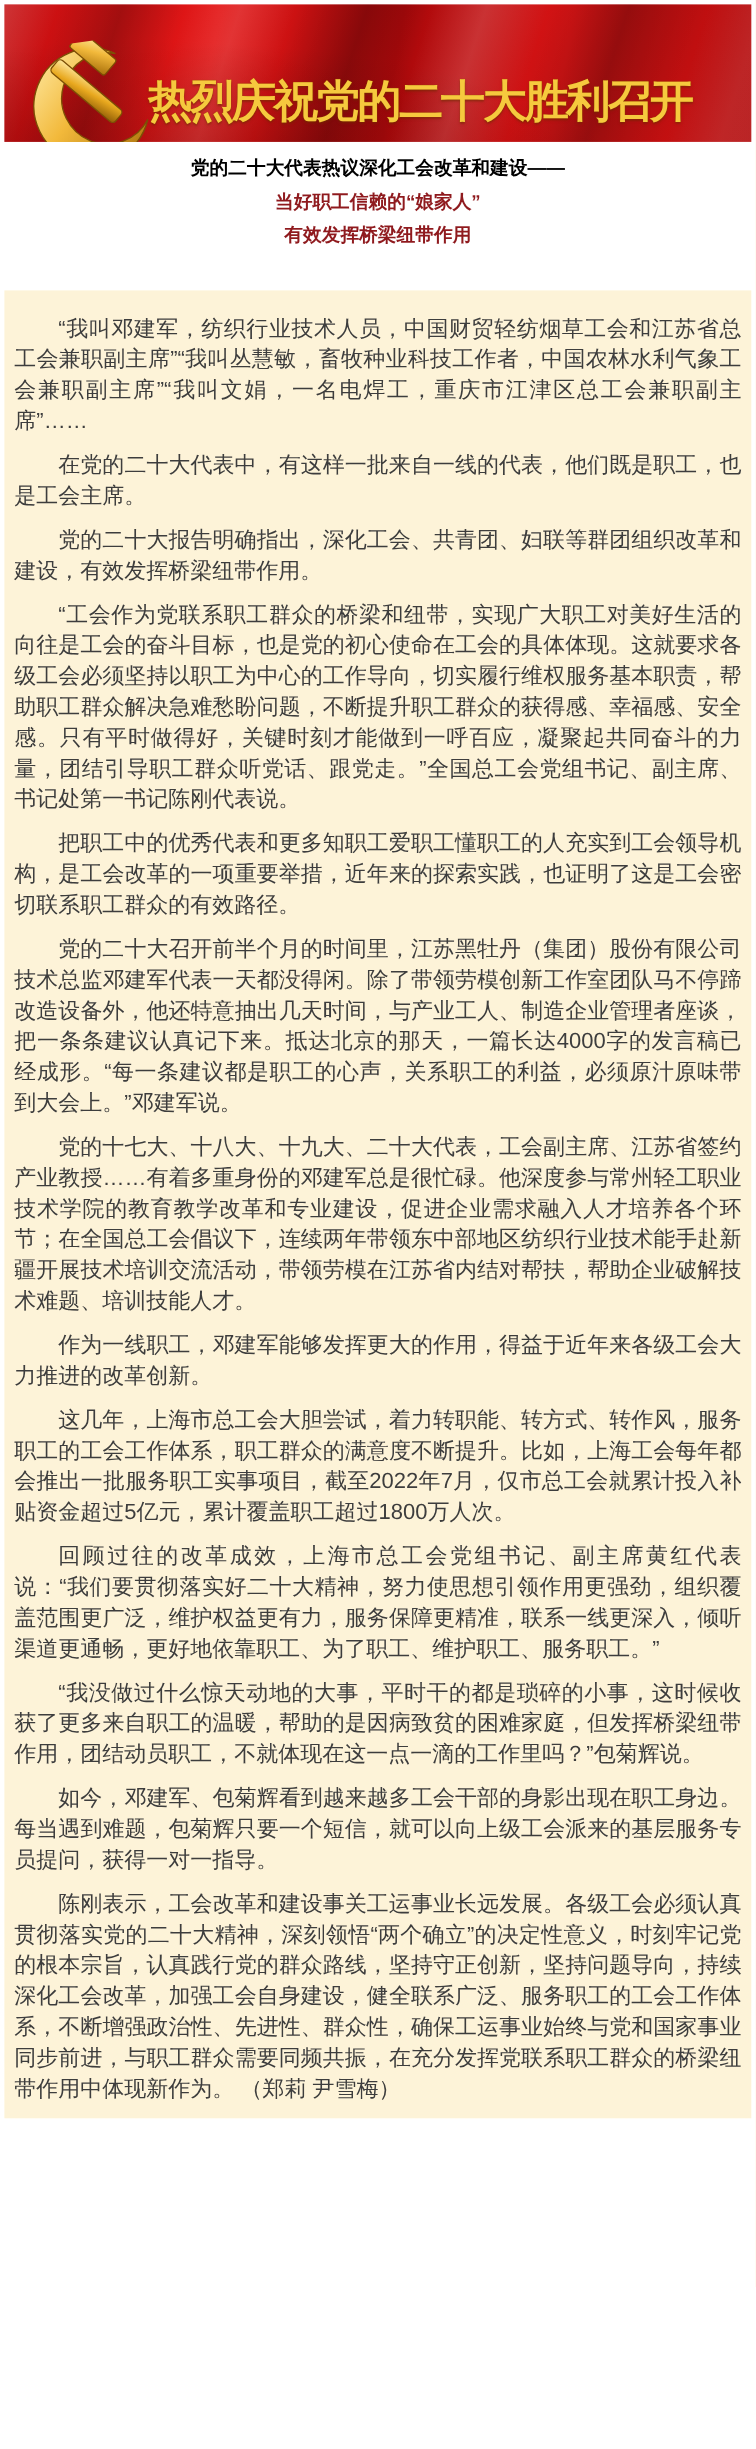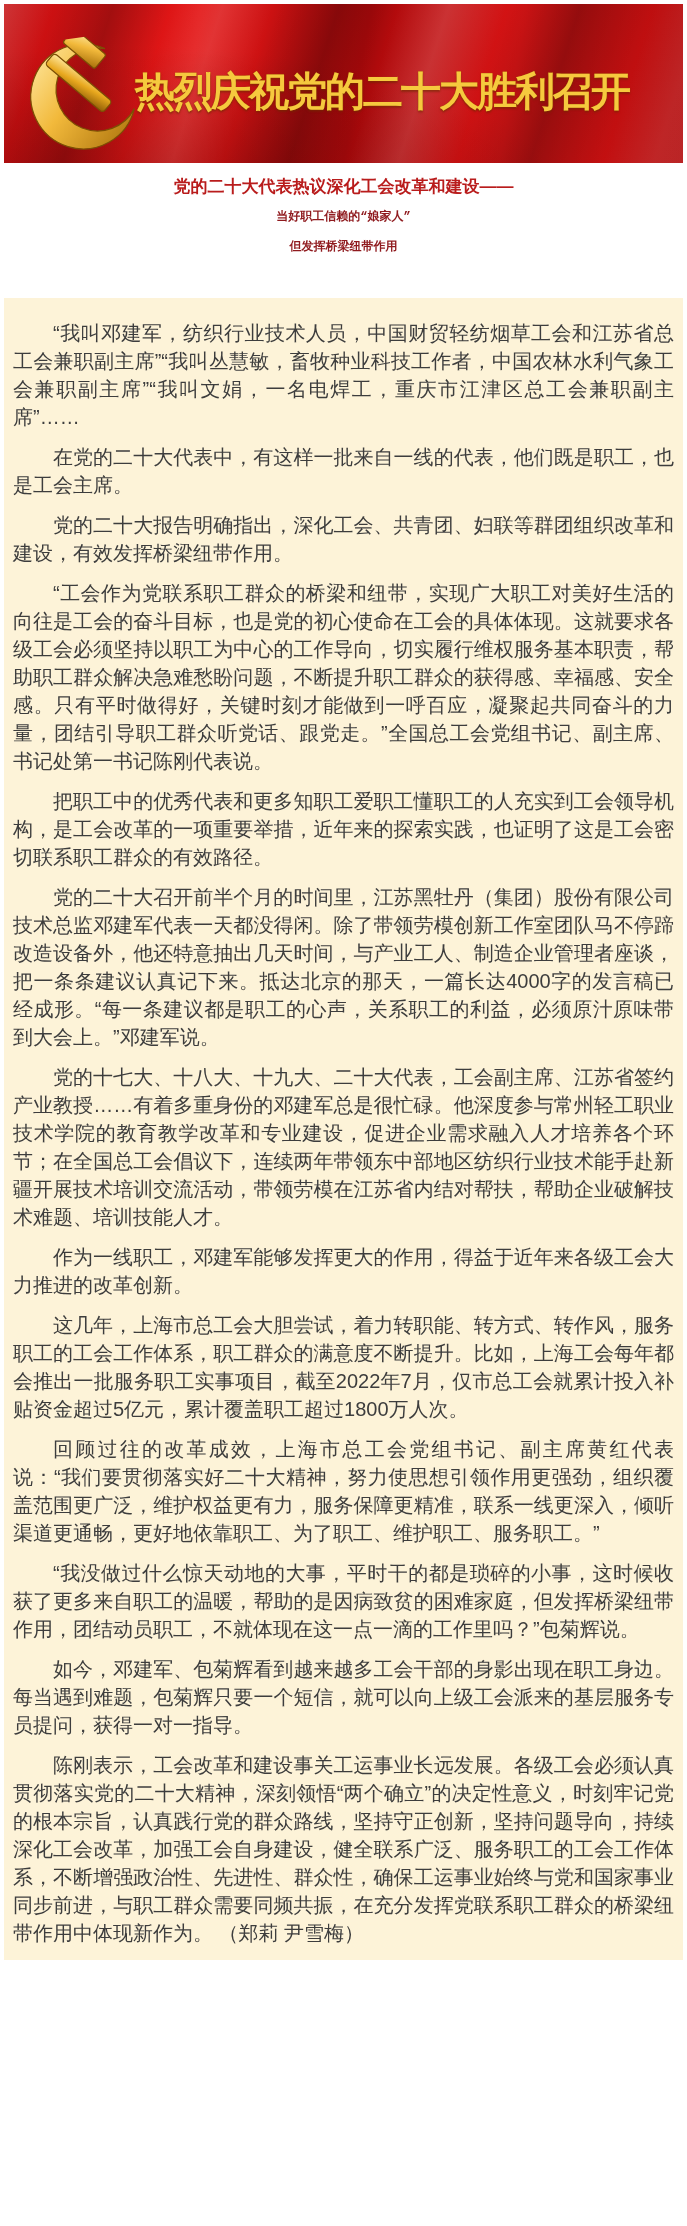--- a/index.html
+++ b/index.html
@@ -7,21 +7,21 @@
     width: 687px;
     background: #ffffff;
     font-family: "Liberation Sans", "DejaVu Sans", sans-serif;
     -webkit-font-smoothing: antialiased;
   }
 
   
   .banner {
     position: relative;
     margin: 4px 4px 0 4px;
-    height: 159px;
+    height: 125px;
     overflow: hidden;
     background:
       radial-gradient(ellipse at 18% 120%, rgba(60,0,0,.30), transparent 55%),
       linear-gradient(108deg,
         rgba(255,255,255,.16) 0%, transparent 7%,
         rgba(0,0,0,.24) 15%, transparent 23%,
         rgba(255,255,255,.13) 30%, transparent 37%,
         rgba(0,0,0,.26) 46%, transparent 54%,
         rgba(255,255,255,.15) 61%, transparent 69%,
         rgba(0,0,0,.28) 79%, transparent 89%,
@@ -47,30 +47,29 @@
     color: #f6c93e;
     text-shadow: 0 2px 2px rgba(110,40,0,.55), 0 0 1px #9a6a00;
   }
 
   
   .headline { text-align: center; }
   .kicker {
     margin: 13px 0 0 0;
     font-size: 17px;
     font-weight: bold;
-    color: #b91c1c;
+    color: #000000;
     line-height: 22px;
   }
   .sub {
     margin: 9px 0 0 0;
-    font-size: 12px;
+    font-size: 17px;
     font-weight: bold;
     color: #8f1a1e;
     line-height: 21px;
-    font-family: Liberation Mono, monospace;
   }
 
   
   .article {
     margin: 40px 4px 0 4px;
     background: #fdf3d8;
     padding: 21px 9px 13px 9px;
     font-size: 20px;
     line-height: 28px;
     color: #3d3d3d;
@@ -105,21 +104,21 @@
     <rect x="44" y="6" width="12" height="62" rx="3" transform="rotate(-42 50 36)" fill="url(#gold2)" stroke="#7c4f05" stroke-width="1"></rect>
 
     <rect x="42" y="2" width="34" height="15" rx="2" transform="rotate(48 59 10)" fill="url(#gold)" stroke="#7c4f05" stroke-width="1"></rect>
   </svg>
   <div class="banner-title">热烈庆祝党的二十大胜利召开</div>
 </div>
 
 <div class="headline">
   <p class="kicker">党的二十大代表热议深化工会改革和建设——</p>
   <p class="sub">当好职工信赖的“娘家人”</p>
-  <p class="sub">但发挥桥梁纽带作用</p>
+  <p class="sub">有效发挥桥梁纽带作用</p>
 </div>
 
 <div class="article">
   <p>“我叫邓建军，纺织行业技术人员，中国财贸轻纺烟草工会和江苏省总工会兼职副主席”“我叫丛慧敏，畜牧种业科技工作者，中国农林水利气象工会兼职副主席”“我叫文娟，一名电焊工，重庆市江津区总工会兼职副主席”……</p>
   <p>在党的二十大代表中，有这样一批来自一线的代表，他们既是职工，也是工会主席。</p>
   <p>党的二十大报告明确指出，深化工会、共青团、妇联等群团组织改革和建设，有效发挥桥梁纽带作用。</p>
   <p>“工会作为党联系职工群众的桥梁和纽带，实现广大职工对美好生活的向往是工会的奋斗目标，也是党的初心使命在工会的具体体现。这就要求各级工会必须坚持以职工为中心的工作导向，切实履行维权服务基本职责，帮助职工群众解决急难愁盼问题，不断提升职工群众的获得感、幸福感、安全感。只有平时做得好，关键时刻才能做到一呼百应，凝聚起共同奋斗的力量，团结引导职工群众听党话、跟党走。”全国总工会党组书记、副主席、书记处第一书记陈刚代表说。</p>
   <p>把职工中的优秀代表和更多知职工爱职工懂职工的人充实到工会领导机构，是工会改革的一项重要举措，近年来的探索实践，也证明了这是工会密切联系职工群众的有效路径。</p>
   <p>党的二十大召开前半个月的时间里，江苏黑牡丹（集团）股份有限公司技术总监邓建军代表一天都没得闲。除了带领劳模创新工作室团队马不停蹄改造设备外，他还特意抽出几天时间，与产业工人、制造企业管理者座谈，把一条条建议认真记下来。抵达北京的那天，一篇长达4000字的发言稿已经成形。“每一条建议都是职工的心声，关系职工的利益，必须原汁原味带到大会上。”邓建军说。</p>
   <p>党的十七大、十八大、十九大、二十大代表，工会副主席、江苏省签约产业教授……有着多重身份的邓建军总是很忙碌。他深度参与常州轻工职业技术学院的教育教学改革和专业建设，促进企业需求融入人才培养各个环节；在全国总工会倡议下，连续两年带领东中部地区纺织行业技术能手赴新疆开展技术培训交流活动，带领劳模在江苏省内结对帮扶，帮助企业破解技术难题、培训技能人才。</p>

